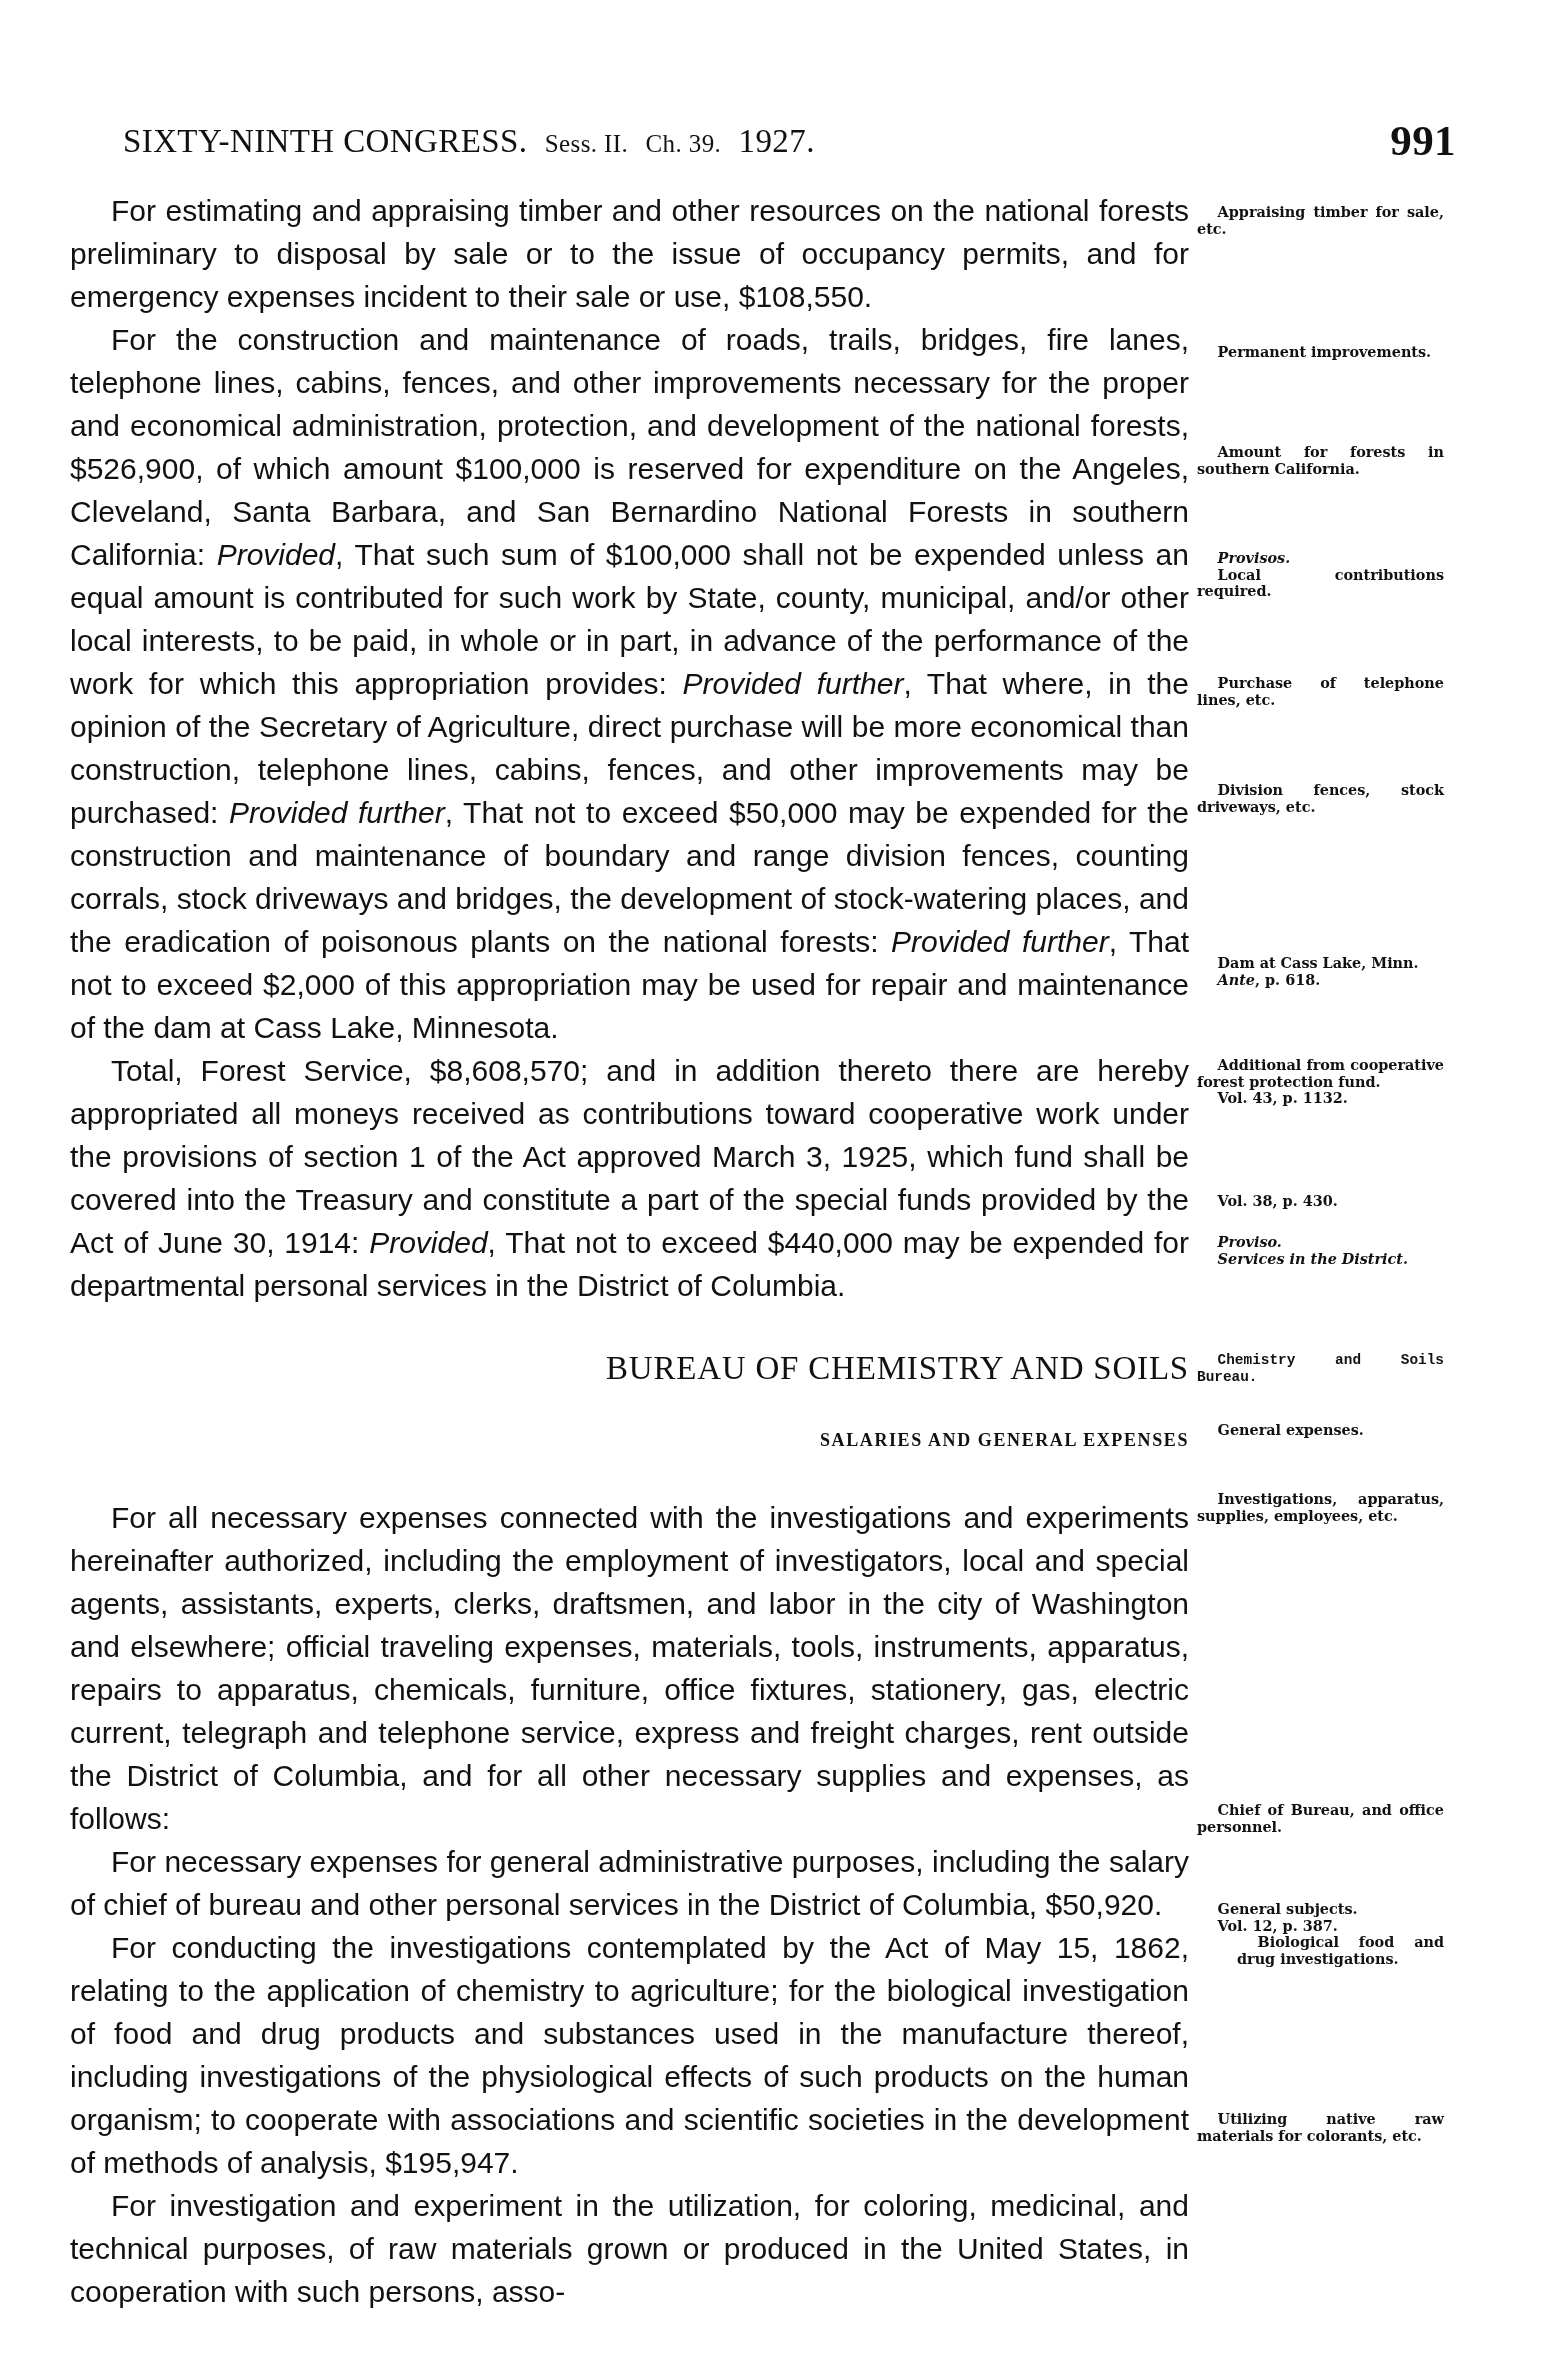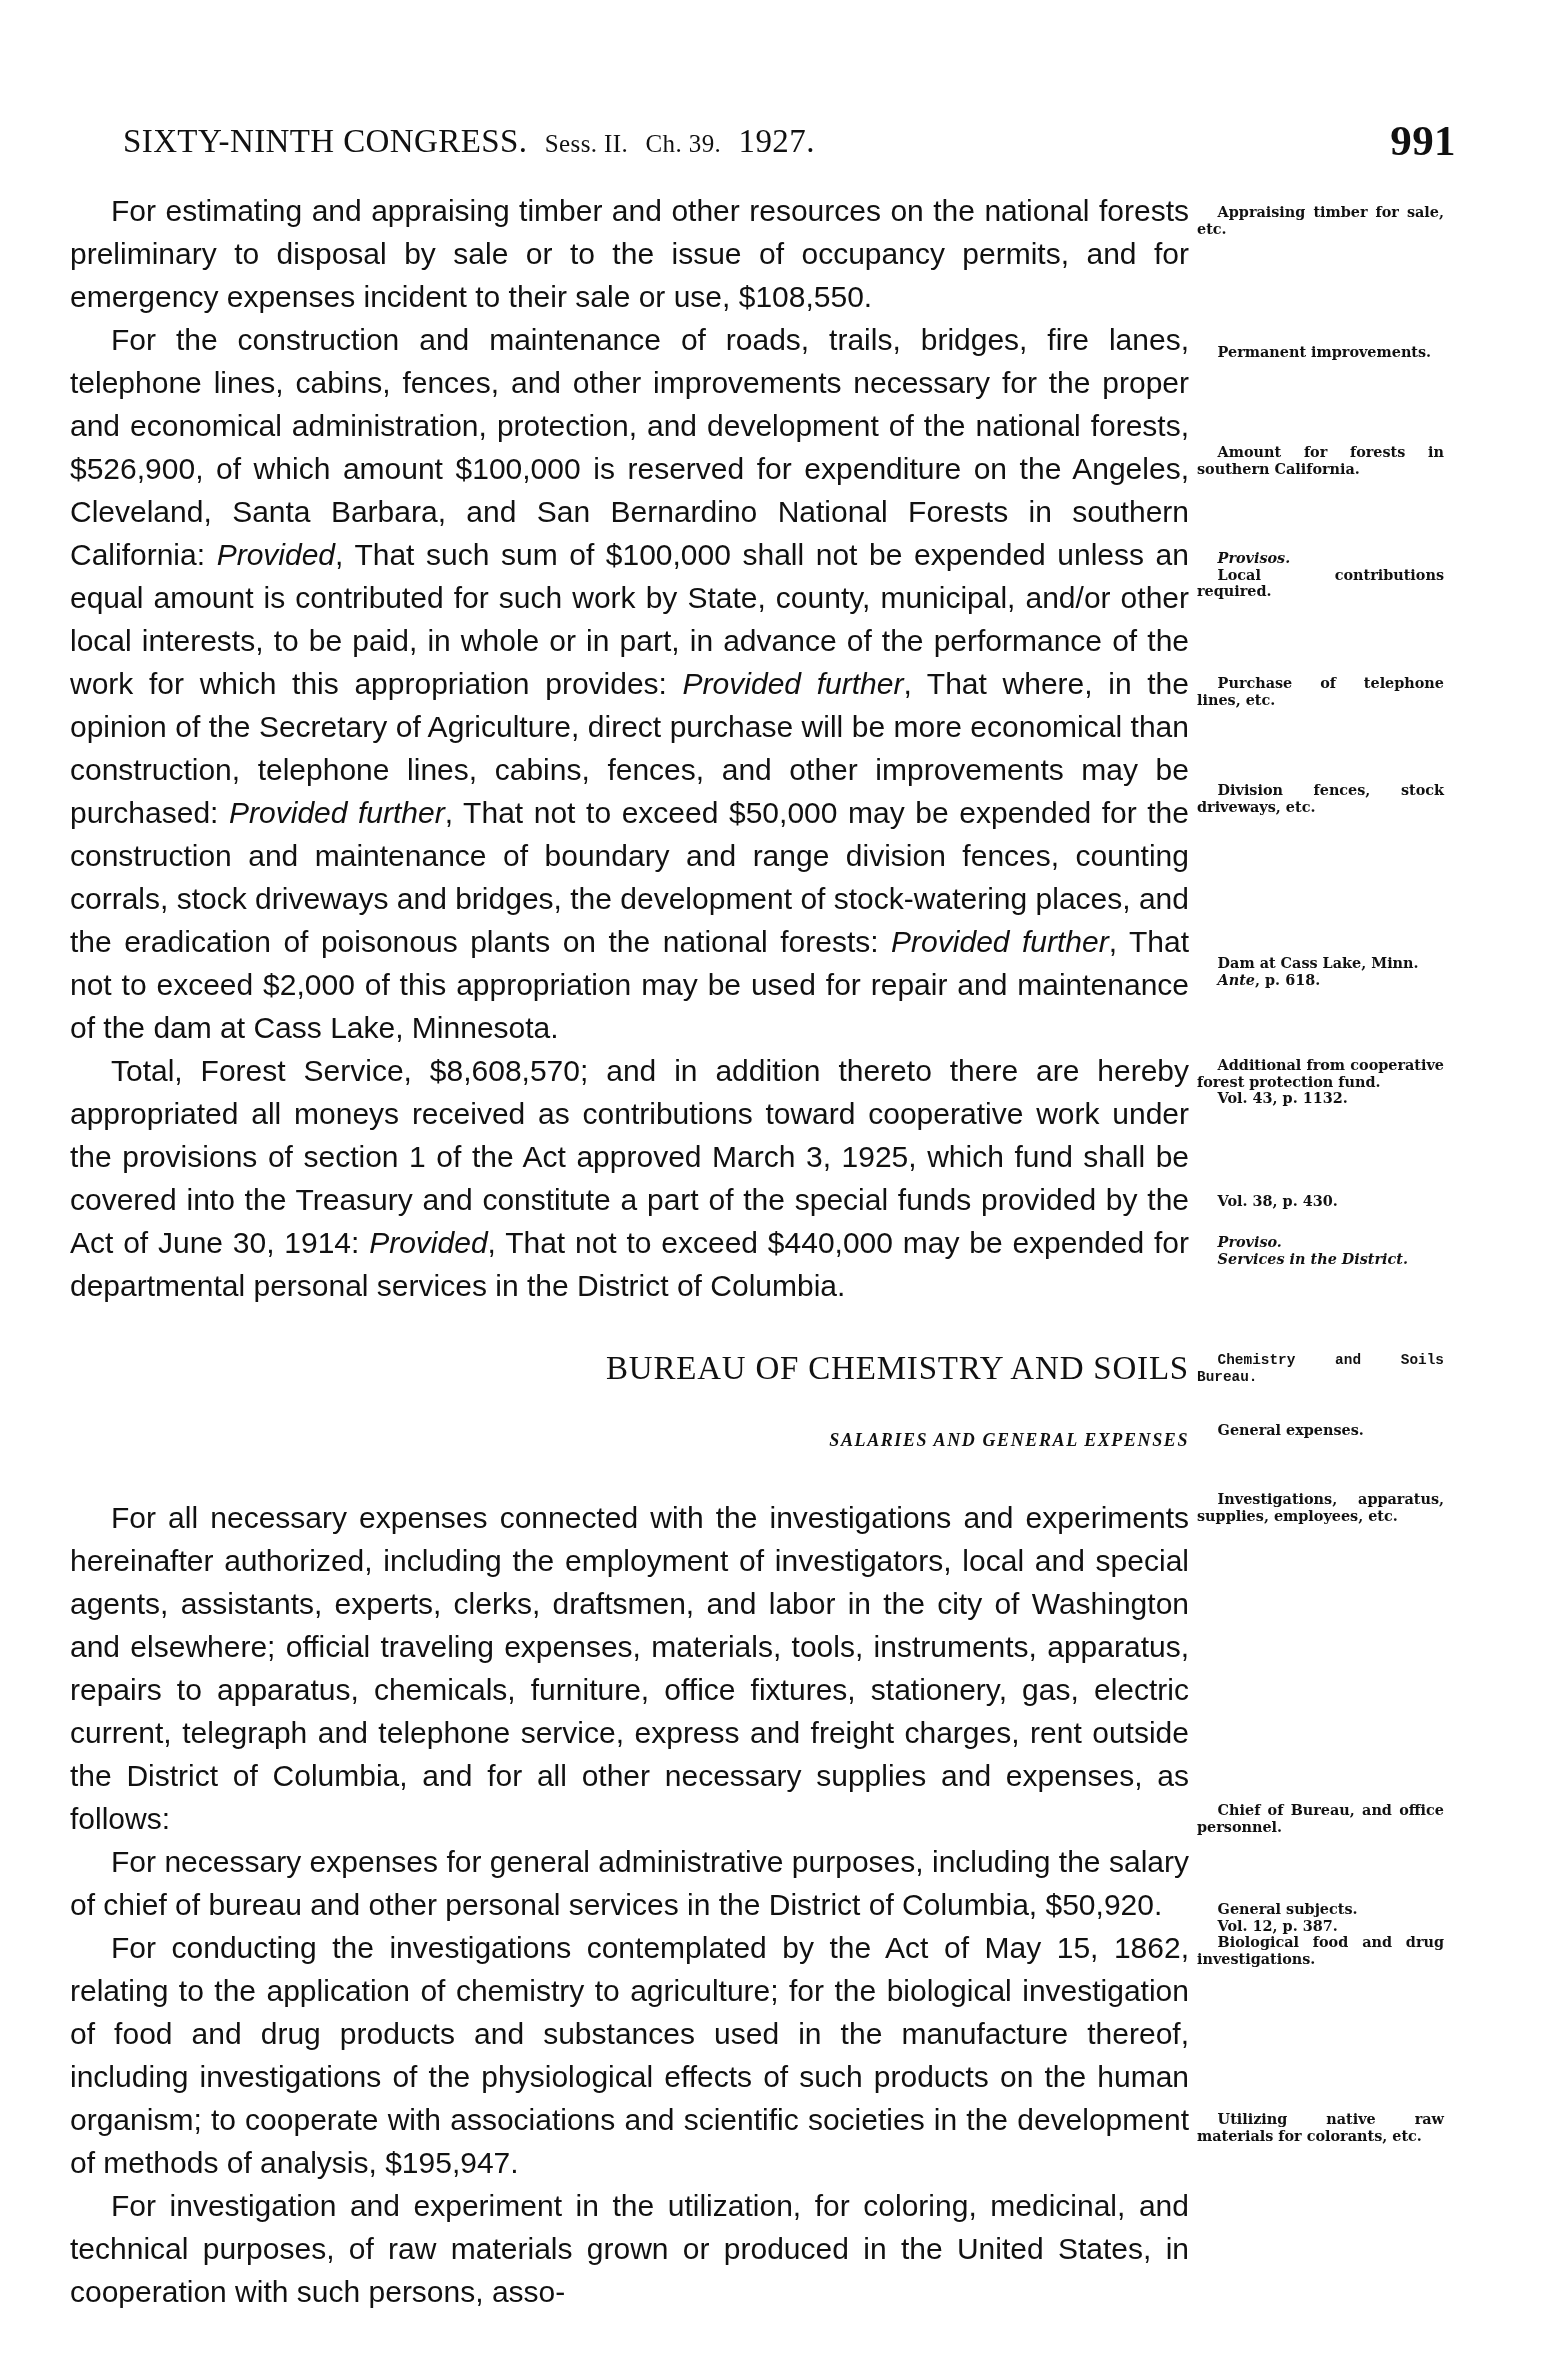--- a/index.html
+++ b/index.html
@@ -53,21 +53,21 @@
     <span class="pagenum">991</span>
   </div>
 
   <div class="main" style="top:189px;">
     <p class="para"><span>For estimating and appraising timber and other resources on the national forests preliminary to disposal by sale or to the issue of occupancy permits, and for emergency expenses incident to their sale or use, $108,550.</span></p>
     <p class="para"><span>For the construction and maintenance of roads, trails, bridges, fire lanes, telephone lines, cabins, fences, and other improvements necessary for the proper and economical administration, protection, and development of the national forests, $526,900, of which amount $100,000 is reserved for expenditure on the Angeles, Cleveland, Santa Barbara, and San Bernardino National Forests in southern California: </span><span class="it">Provided</span><span>, That such sum of $100,000 shall not be expended unless an equal amount is contributed for such work by State, county, municipal, and/or other local interests, to be paid, in whole or in part, in advance of the performance of the work for which this appropriation provides: </span><span class="it">Provided further</span><span>, That where, in the opinion of the Secretary of Agriculture, direct purchase will be more economical than construction, telephone lines, cabins, fences, and other improvements may be purchased: </span><span class="it">Provided further</span><span>, That not to exceed $50,000 may be expended for the construction and maintenance of boundary and range division fences, counting corrals, stock driveways and bridges, the development of stock-watering places, and the eradication of poisonous plants on the national forests: </span><span class="it">Provided further</span><span>, That not to exceed $2,000 of this appropriation may be used for repair and maintenance of the dam at Cass Lake, Minnesota.</span></p>
     <p class="para"><span>Total, Forest Service, $8,608,570; and in addition thereto there are hereby appropriated all moneys received as contributions toward cooperative work under the provisions of section 1 of the Act approved March 3, 1925, which fund shall be covered into the Treasury and constitute a part of the special funds provided by the Act of June 30, 1914: </span><span class="it">Provided</span><span>, That not to exceed $440,000 may be expended for departmental personal services in the District of Columbia.</span></p>
   </div>
 
   <div class="center h-bureau" style="top:1350px;">BUREAU OF CHEMISTRY AND SOILS</div>
-  <div class="center h-sub" style="top:1430px;font-style:italic;">SALARIES AND GENERAL EXPENSES</div>
+  <div class="center h-sub" style="top:1430px;">SALARIES AND GENERAL EXPENSES</div>
 
   <div class="main" style="top:1496px;">
     <p class="para"><span>For all necessary expenses connected with the investigations and experiments hereinafter authorized, including the employment of investigators, local and special agents, assistants, experts, clerks, draftsmen, and labor in the city of Washington and elsewhere; official traveling expenses, materials, tools, instruments, apparatus, repairs to apparatus, chemicals, furniture, office fixtures, stationery, gas, electric current, telegraph and telephone service, express and freight charges, rent outside the District of Columbia, and for all other necessary supplies and expenses, as follows:</span></p>
     <p class="para"><span>For necessary expenses for general administrative purposes, including the salary of chief of bureau and other personal services in the District of Columbia, $50,920.</span></p>
     <p class="para"><span>For conducting the investigations contemplated by the Act of May 15, 1862, relating to the application of chemistry to agriculture; for the biological investigation of food and drug products and substances used in the manufacture thereof, including investigations of the physiological effects of such products on the human organism; to cooperate with associations and scientific societies in the development of methods of analysis, $195,947.</span></p>
     <p class="para"><span>For investigation and experiment in the utilization, for coloring, medicinal, and technical purposes, of raw materials grown or produced in the United States, in cooperation with such persons, asso-</span></p>
   </div>
 
   <div class="note" style="top:204px;"><span>Appraising timber for sale, etc.</span></div>
   <div class="note" style="top:344px;"><span>Permanent improvements.</span></div>
@@ -76,17 +76,17 @@
   <div class="note" style="top:675px;"><span>Purchase of telephone lines, etc.</span></div>
   <div class="note" style="top:782px;"><span>Division fences, stock driveways, etc.</span></div>
   <div class="note" style="top:955px;"><span>Dam at Cass Lake, Minn.</span><span class="sub" style="display: block;"><span class="it">Ante</span>, p. 618.</span></div>
   <div class="note" style="top:1057px;"><span>Additional from cooperative forest protection fund.</span><span class="sub" style="display: block;">Vol. 43, p. 1132.</span></div>
   <div class="note" style="top:1193px;"><span>Vol. 38, p. 430.</span></div>
   <div class="note" style="top:1234px;"><span class="it">Proviso.</span><span class="sub" style="display: block; font-style: italic;">Services in the District.</span></div>
   <div class="note" style="top:1352px;font-family:Liberation Mono, monospace;"><span>Chemistry and Soils Bureau.</span></div>
   <div class="note" style="top:1422px;"><span>General expenses.</span></div>
   <div class="note" style="top:1491px;"><span>Investigations, apparatus, supplies, employees, etc.</span></div>
   <div class="note" style="top:1802px;"><span>Chief of Bureau, and office personnel.</span></div>
-  <div class="note" style="top:1901px;"><span>General subjects.</span><span class="sub" style="display: block;">Vol. 12, p. 387.</span><span class="sub" style="display: block;">Biological food and drug investigations.</span></div>
+  <div class="note" style="top:1901px;"><span>General subjects.</span><span class="sub" style="display: block;">Vol. 12, p. 387.</span><span class="sub" style="display: block; margin-left: 40px;">Biological food and drug investigations.</span></div>
   <div class="note" style="top:2111px;"><span>Utilizing native raw materials for colorants, etc.</span></div>
 
 </div>
 
 
 </body></html>

